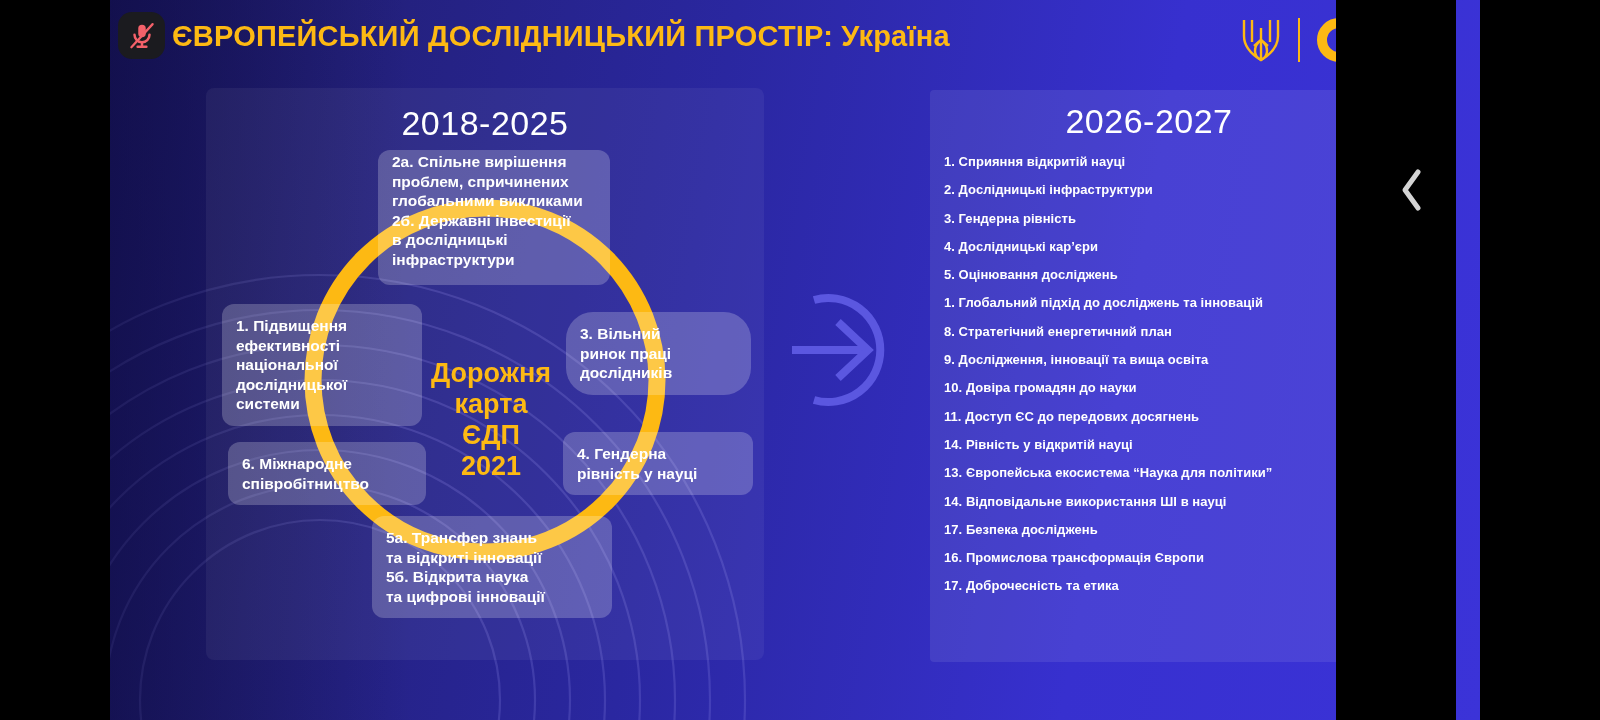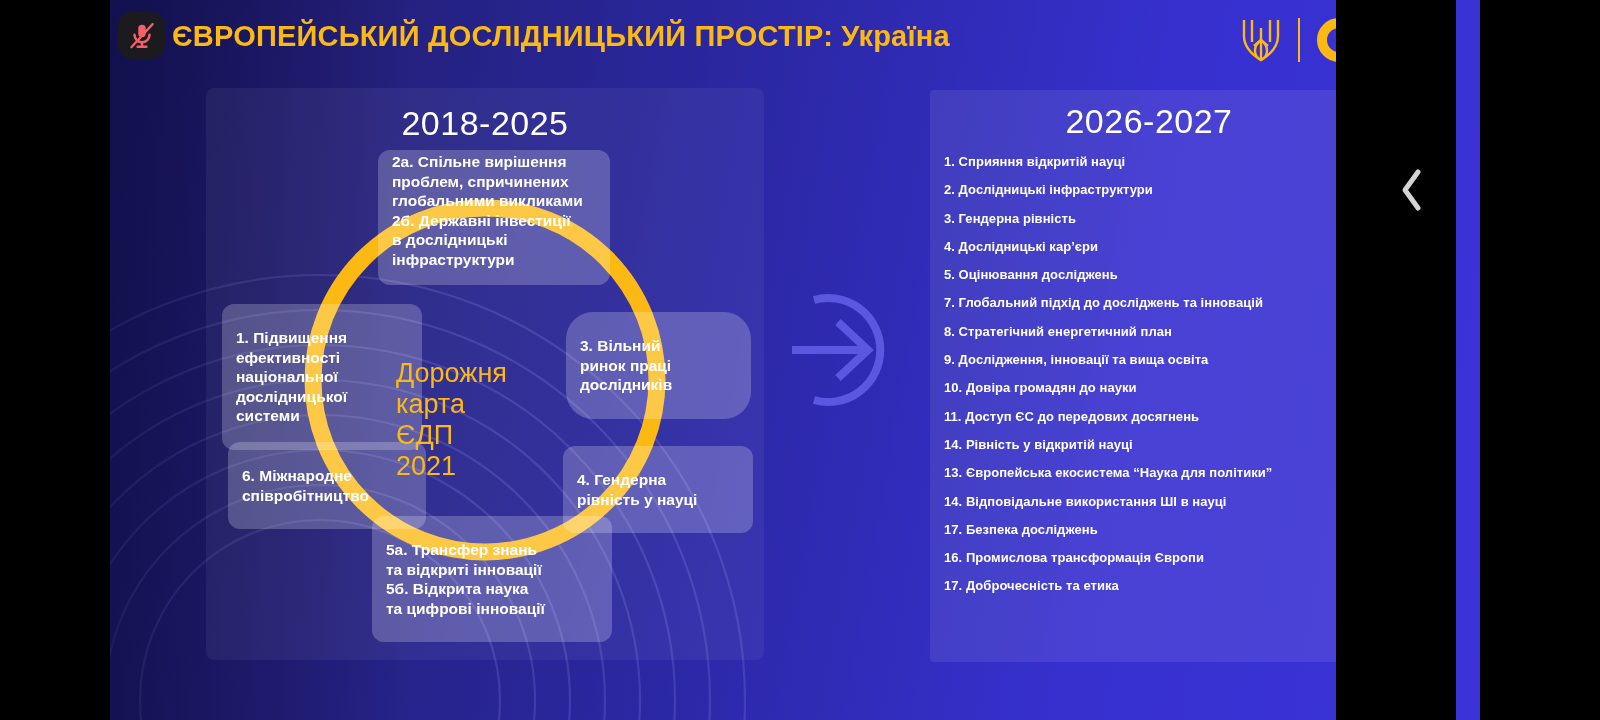--- a/index.html
+++ b/index.html
@@ -153,41 +153,41 @@
   #ring svg { display:block; }
 
   .node {
     position: absolute;
     background: rgba(255,255,255,.22);
     border-radius: 12px;
     color: #ffffff;
     font-size: 15.5px;
     font-weight: 700;
     line-height: 19.5px;
-    padding: 24px 14px;
+    padding: 12px 14px;
     box-sizing: border-box;
     white-space: pre-line;
   }
 
   #node-2   { left: 172px; top: 20px;  width: 232px; padding: 2px 14px 16px 14px; }
   #node-1   { left: 16px;  top: 174px; width: 200px; }
   #node-6   { left: 22px;  top: 312px; width: 198px; }
   #node-3   { left: 360px; top: 182px; width: 185px; border-radius: 27px; }
-  #node-4   { left: 357px; top: 302px; width: 190px; margin-top: 14px; }
+  #node-4   { left: 357px; top: 302px; width: 190px; }
   #node-5   { left: 166px; top: 386px; width: 240px; }
 
   #center-label {
     position: absolute;
     left: 190px;
     top: 228px;
     width: 190px;
-    text-align: left;
+    text-align: center;
     color: #FDB913;
     font-size: 27px;
-    font-weight: 400;
+    font-weight: 700;
     line-height: 31px;
     white-space: pre-line;
   }
 
   
   #arrow {
     position: absolute;
     left: 680px;
     top: 290px;
     width: 110px;
@@ -350,21 +350,21 @@
     </div>
 
     <div id="panel-right">
       <div class="panel-heading">2026-2027</div>
       <ul id="era-list">
         <li>1. Сприяння відкритій науці</li>
         <li>2. Дослідницькі інфраструктури</li>
         <li>3. Гендерна рівність</li>
         <li>4. Дослідницькі кар’єри</li>
         <li>5. Оцінювання досліджень</li>
-        <li>7. Глобальний підхід до досліджень та інновацій</li>
+        <li>1. Глобальний підхід до досліджень та інновацій</li>
         <li>8. Стратегічний енергетичний план</li>
         <li>9. Дослідження, інновації та вища освіта</li>
         <li>10. Довіра громадян до науки</li>
         <li>11. Доступ ЄС до передових досягнень</li>
         <li>14. Рівність у відкритій науці</li>
         <li>13. Європейська екосистема “Наука для політики”</li>
         <li>14. Відповідальне використання ШІ в науці</li>
         <li>17. Безпека досліджень</li>
         <li>16. Промислова трансформація Європи</li>
         <li>17. Доброчесність та етика</li>

